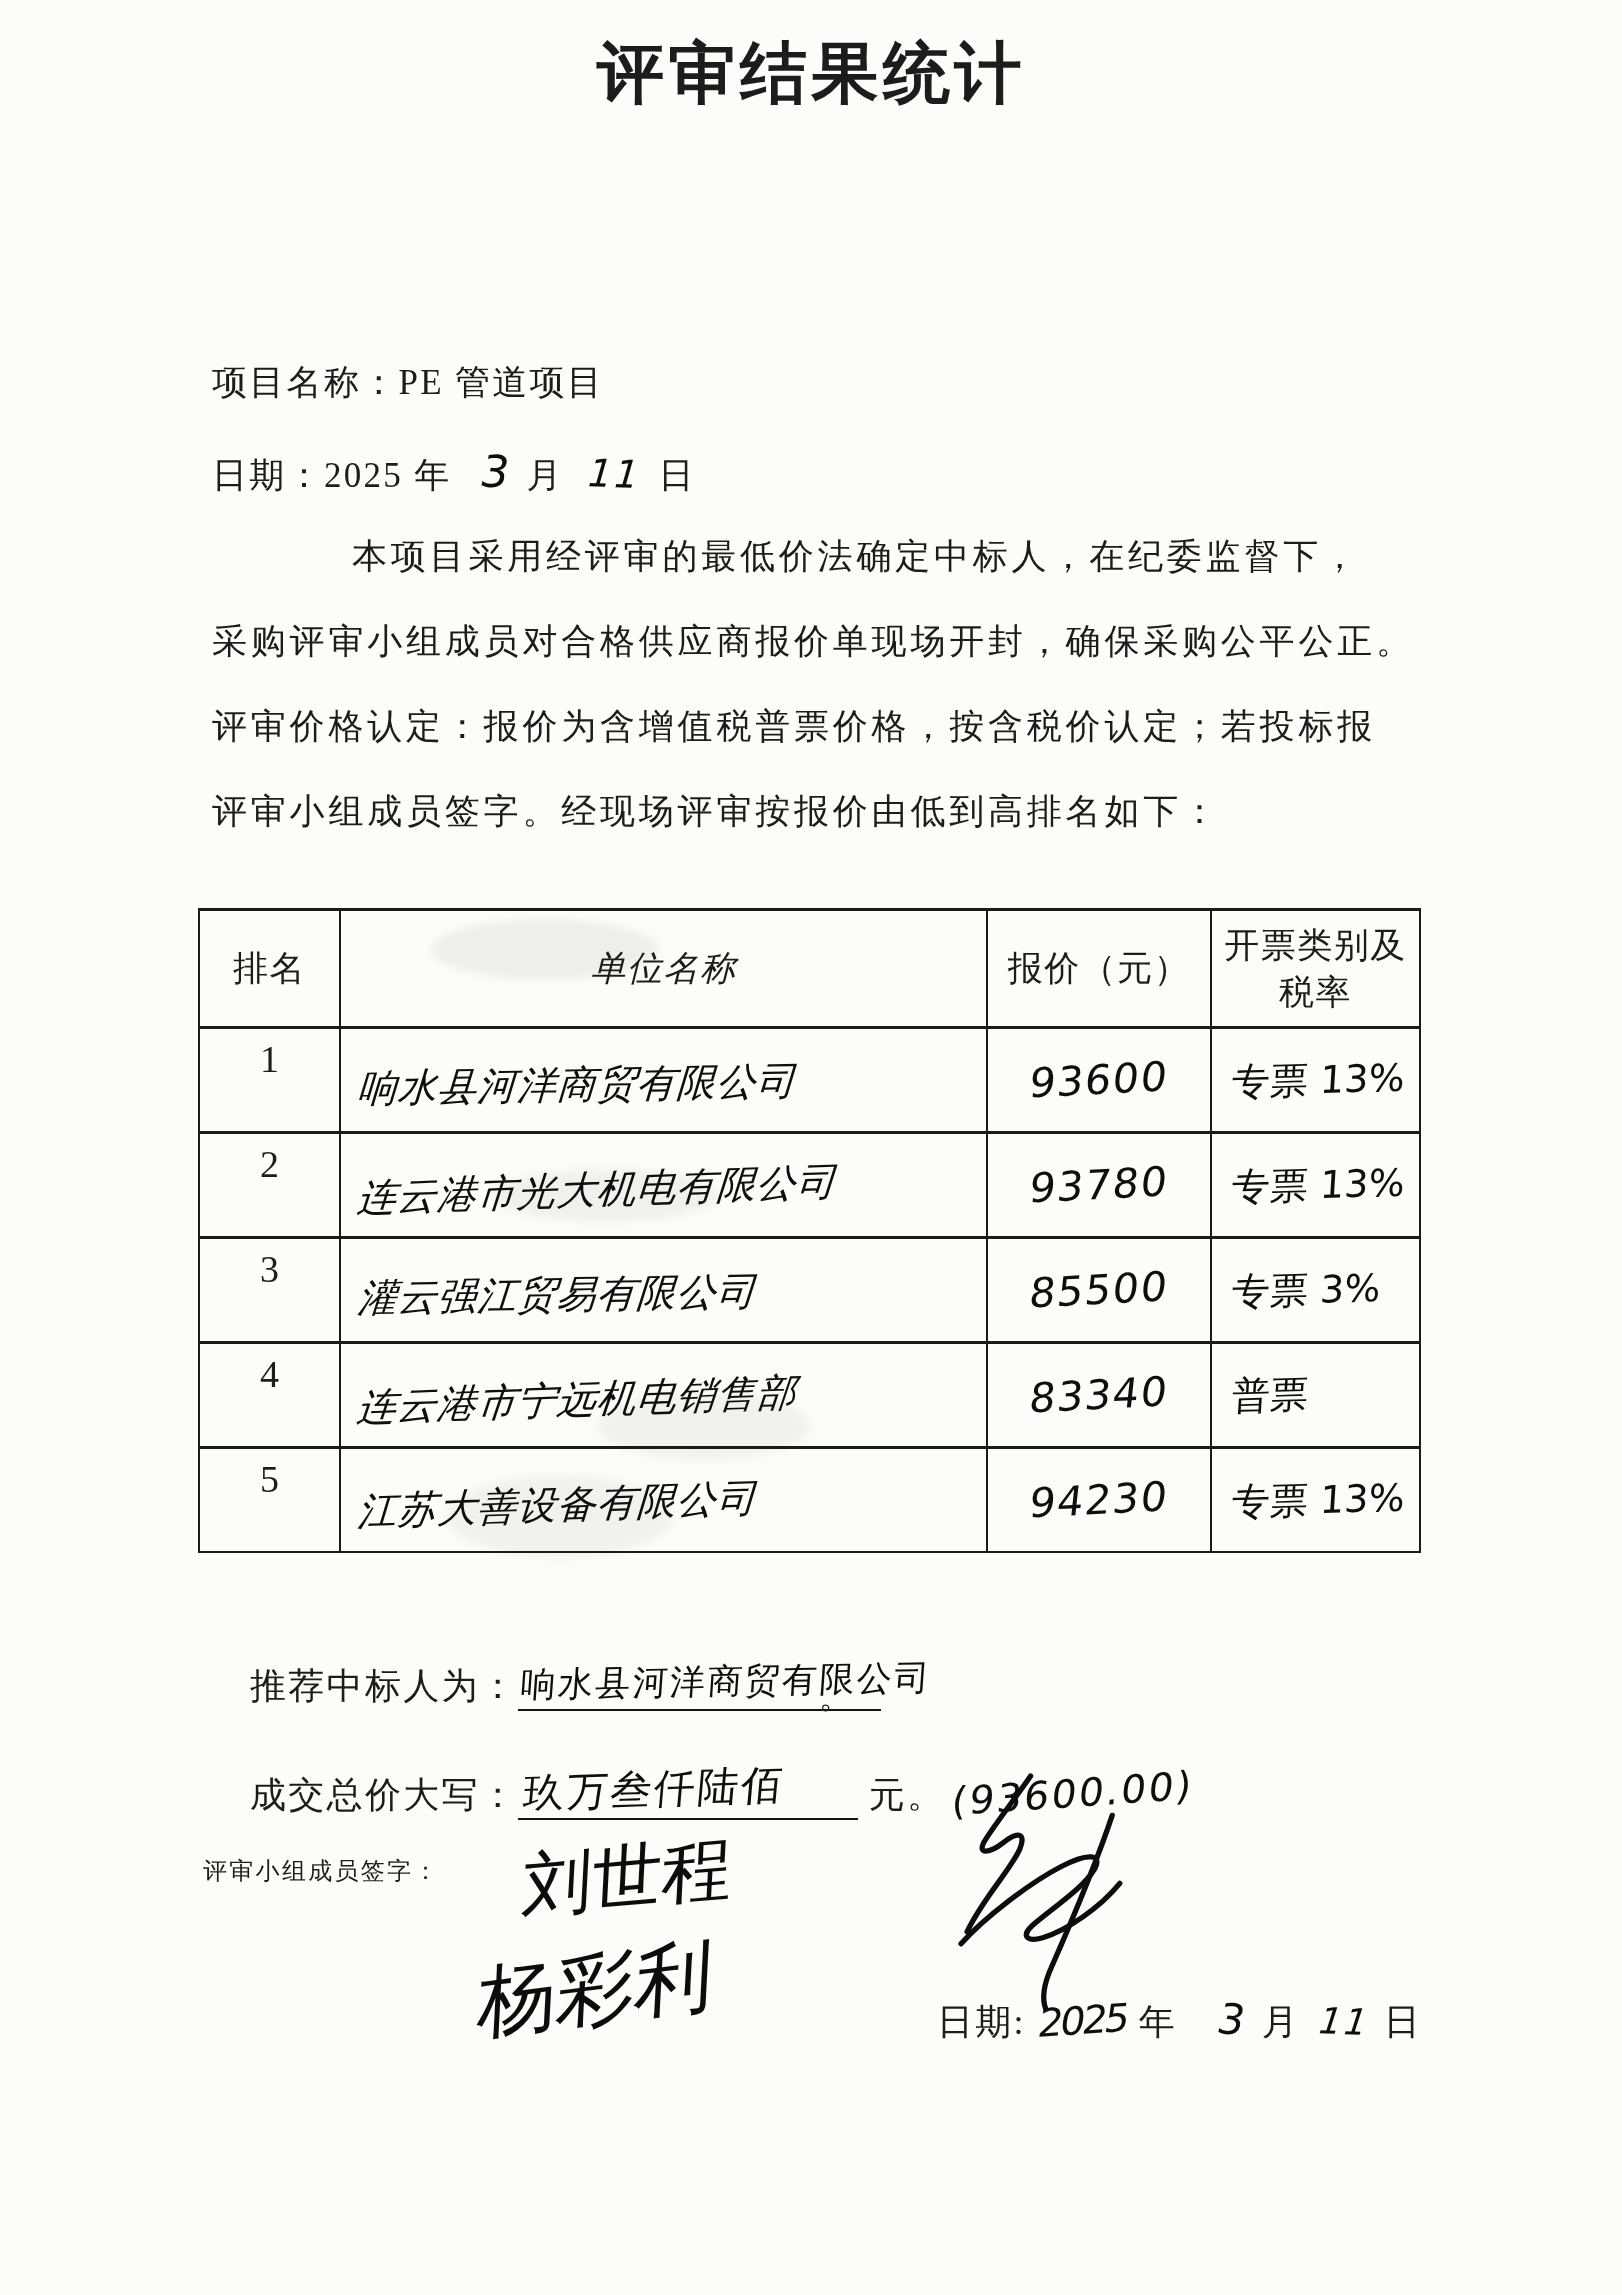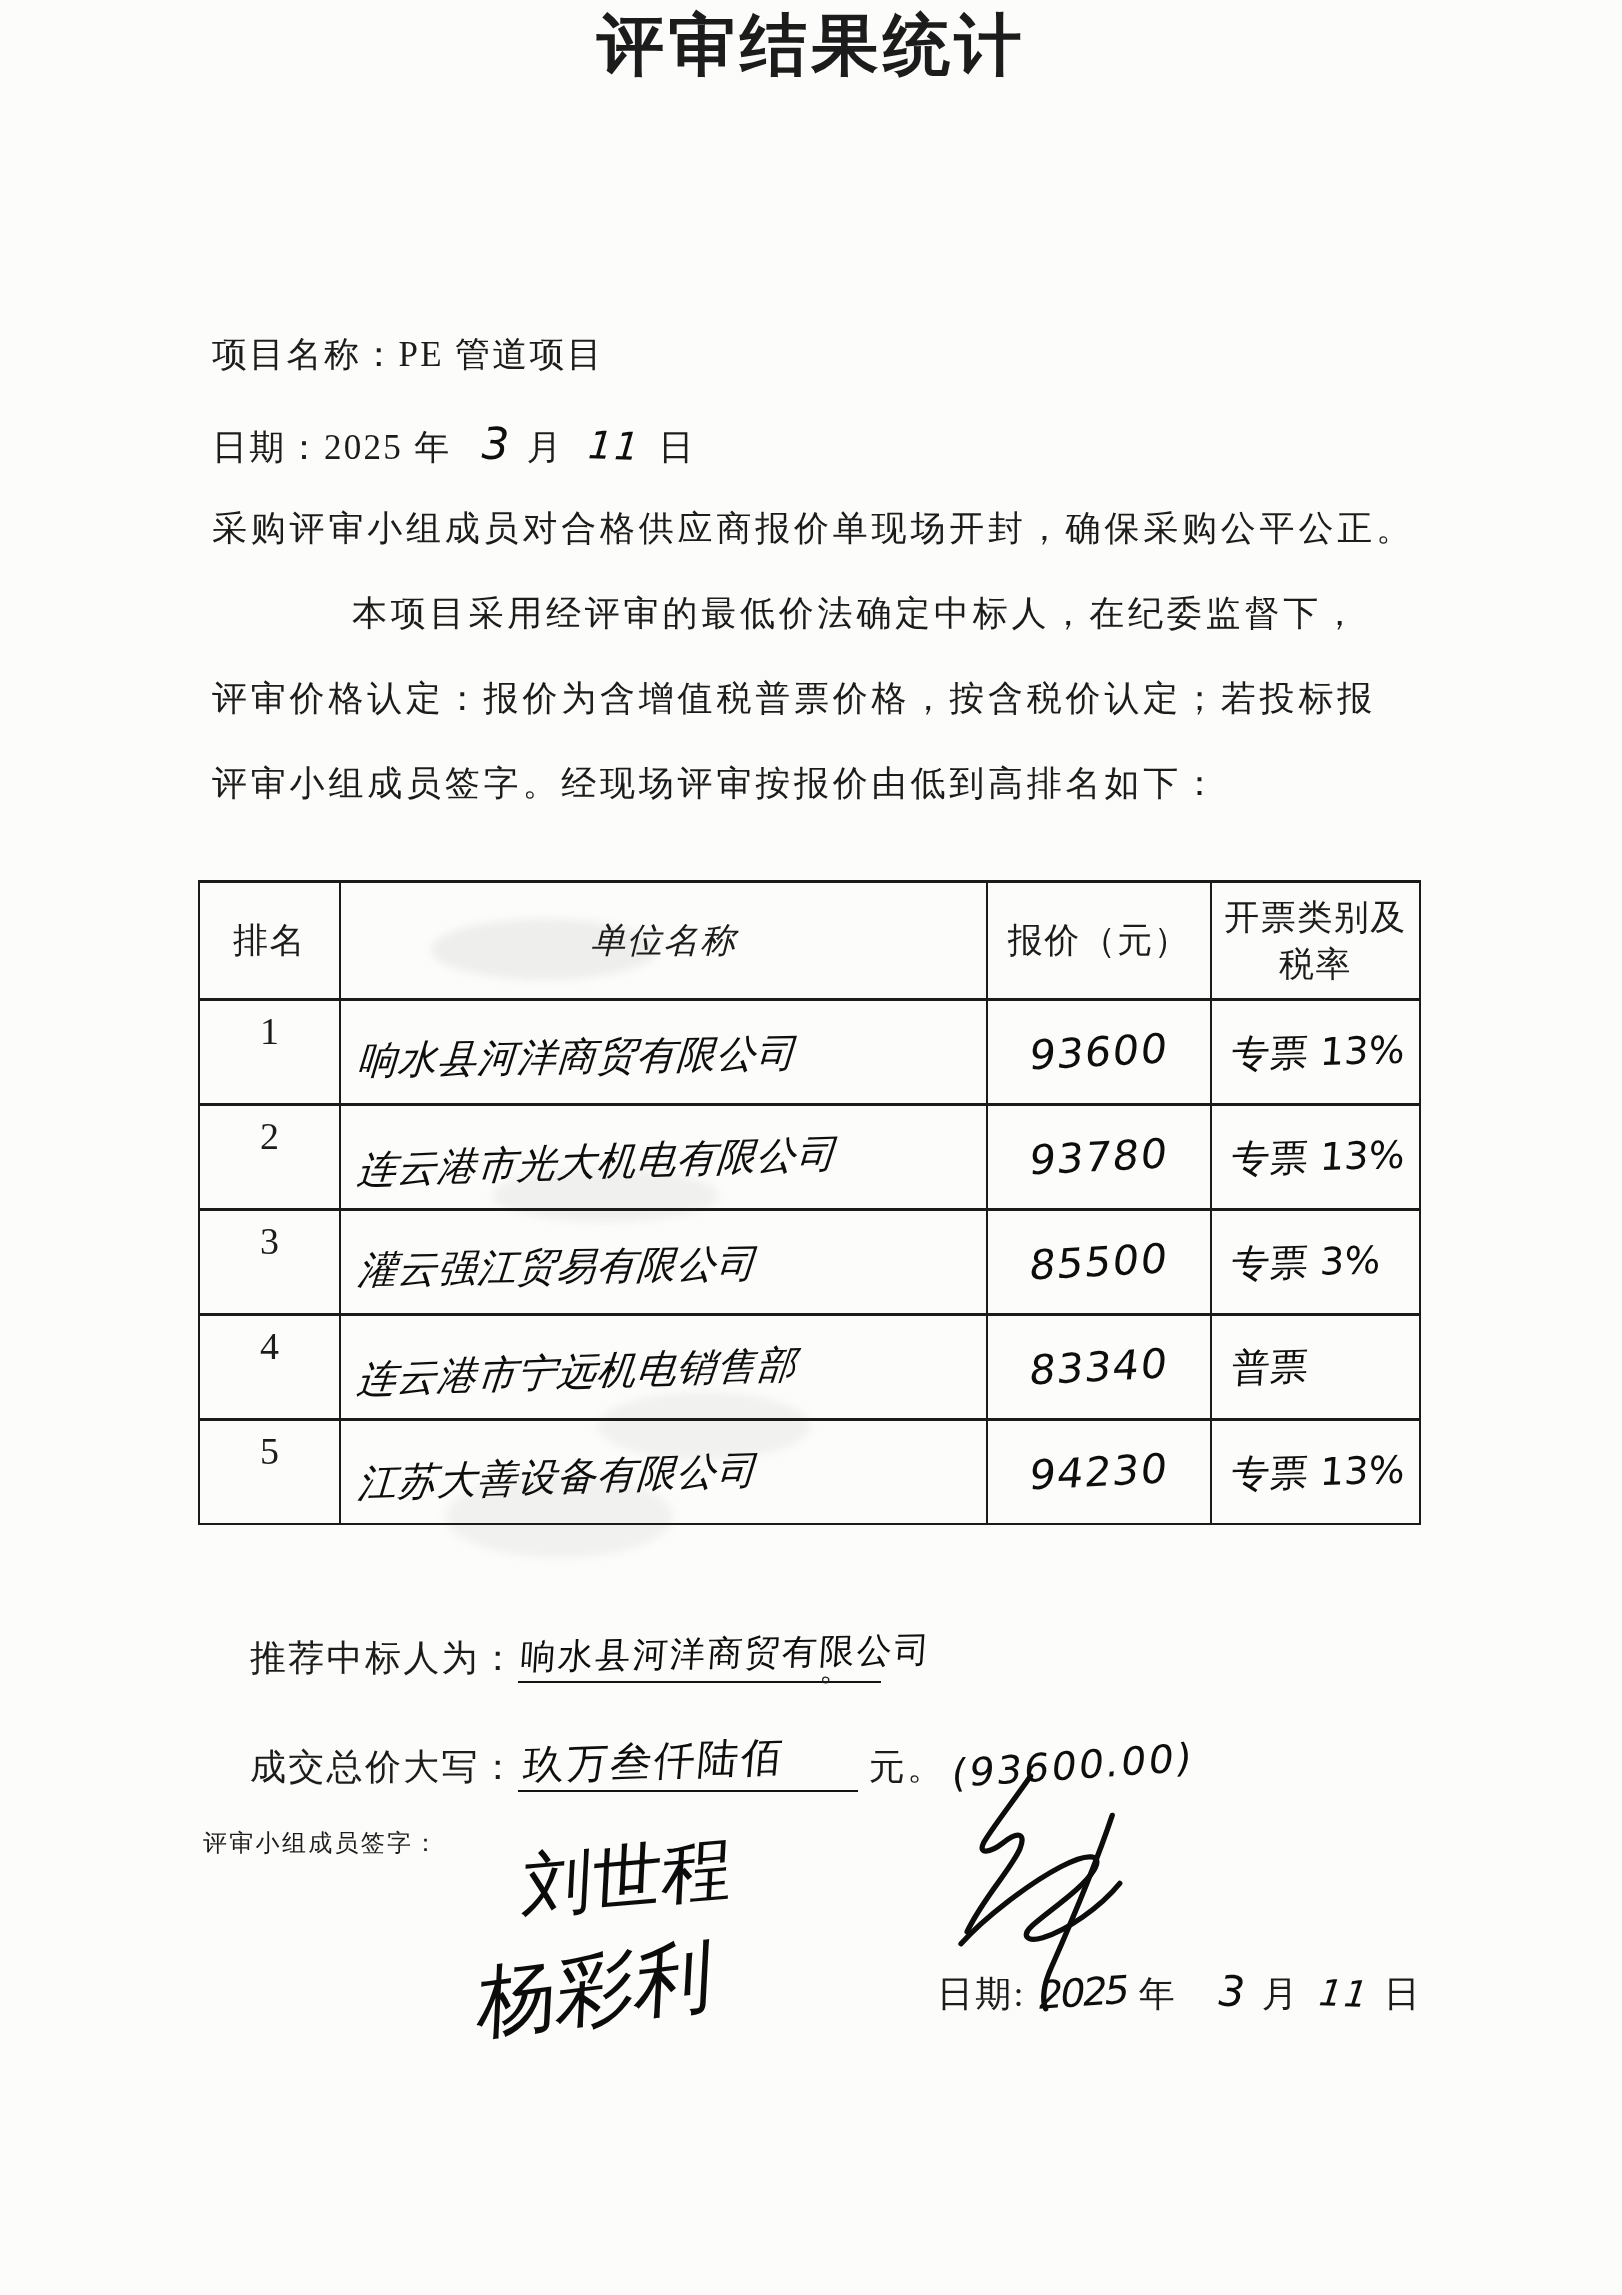--- a/index.html
+++ b/index.html
@@ -6,21 +6,21 @@
   .page {
     position:relative;
     width:1623px; height:2295px;
     margin:0 auto;
     background:#fcfcfa;
     overflow:hidden;
     color:#1a1a1a;
     font-family:"Liberation Serif","DejaVu Serif",serif;
   }
   
-  .print { font-family:"Liberation Serif","DejaVu Serif",serif; color:#1c1c1c; }
+  .print { font-family:"Liberation Serif","DejaVu Serif",serif; color:#1c1c1c;margin-top:28px; }
   .title {
     position:absolute; left:0; top:298; width:1623px;
     text-align:center; font-size:67px; font-weight:700;
     letter-spacing:4.5px;
   }
   .line { position:absolute; font-size:35px; letter-spacing:2.3px; white-space:nowrap; }
   .para {
     position:absolute; left:212px; top:486px; width:1218px;
     font-size:35px; letter-spacing:3.8px; line-height:85px;
   }
@@ -88,22 +88,22 @@
 
   <div class="line print" style="left:212px;top:418px;">
     <span>日期：2025 年</span>
     <span class="hw" style="font-size:44px;margin:0 4.5px 0 18px;transform:skewX(-8deg) rotate(4deg);">3</span>
     <span>月</span>
     <span class="hw" style="font-size:38px;margin:0 6px 0 13.6px;transform:skewX(-14deg) rotate(2deg);">11</span>
     <span>日</span>
   </div>
 
   <div class="para print">
+    <div class="pline indent">本项目采用经评审的最低价法确定中标人，在纪委监督下，</div>
     <div class="pline">采购评审小组成员对合格供应商报价单现场开封，确保采购公平公正。</div>
-    <div class="pline indent">本项目采用经评审的最低价法确定中标人，在纪委监督下，</div>
     <div class="pline">评审价格认定：报价为含增值税普票价格，按含税价认定；若投标报</div>
     <div class="pline">评审小组成员签字。经现场评审按报价由低到高排名如下：</div>
   </div>
 
   <table class="bid print">
     <tbody>
         <tr class="hdr">
       <td class="c-rank">排名</td>
       <td class="c-comp" style="text-align:center;">单位名称</td>
       <td class="c-price">报价（元）</td>

